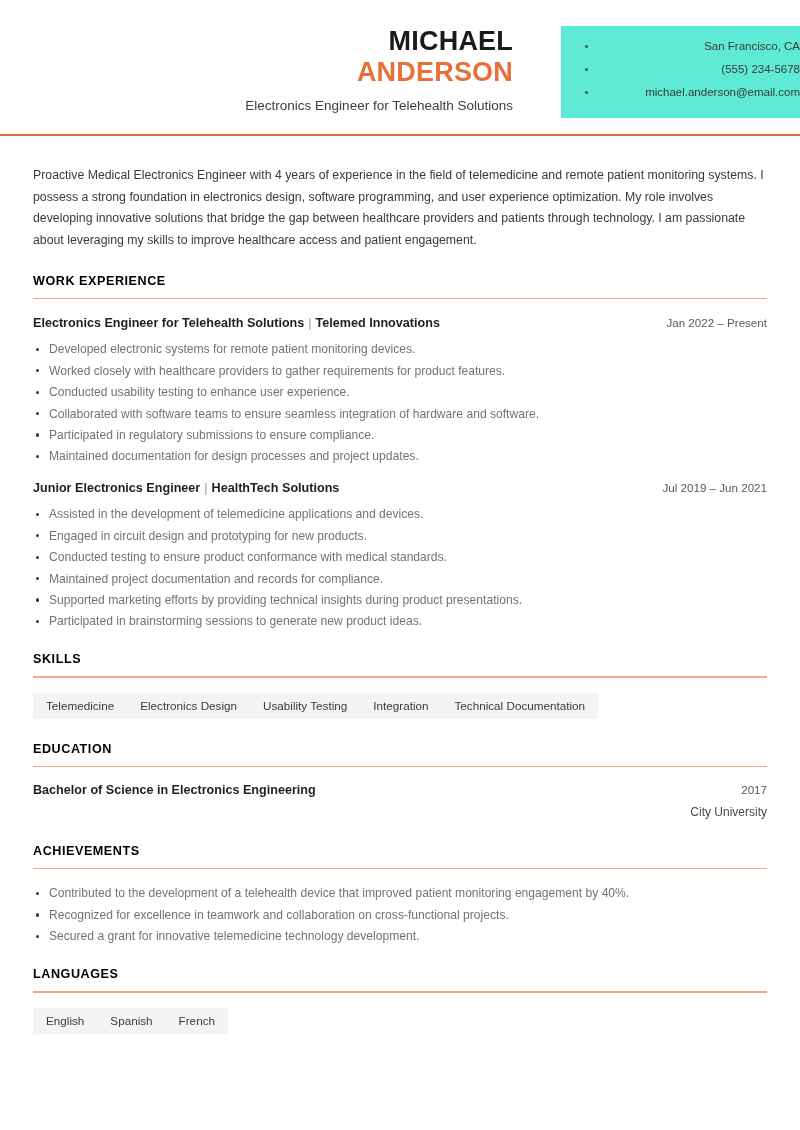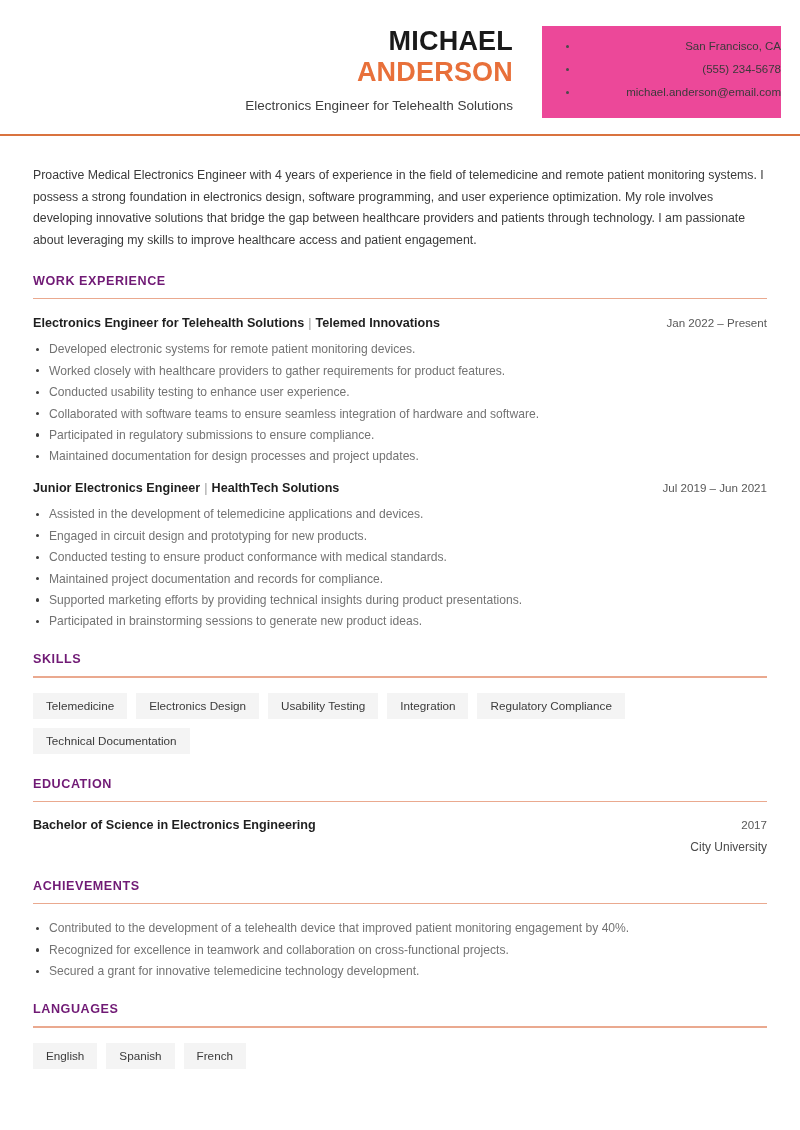--- a/index.html
+++ b/index.html
@@ -57,25 +57,25 @@
     margin: 0;
   }
   .job-tagline {
     margin-top: 9px;
     font-size: 13.5px;
     color: #3d3d3d;
     line-height: 18px;
   }
   .contact-box {
     position: absolute;
-    left: 542px;
+    left: 561px;
     top: 26px;
     width: 239px;
     height: 92px;
-    background: #ec4899;
+    background: #5eead4;
     box-sizing: border-box;
     padding: 13px 0 0 24px;
   }
   .contact-item {
     position: relative;
     font-size: 11.5px;
     color: #3a3a3a;
     line-height: 15px;
     padding-left: 11px;
     margin-bottom: 8px;
@@ -114,21 +114,21 @@
   }
 
   
   .section {
     margin-top: 22px;
   }
   .section-title {
     font-size: 12.6px;
     font-weight: bold;
     letter-spacing: 0.55px;
-    color: #701a75;
+    color: #000000;
     text-transform: uppercase;
     margin: 0;
     line-height: 16px;
   }
   .section-rule {
     margin-top: 9px;
     height: 1.4px;
     background: #eaa98f;
     width: 100%;
   }
@@ -191,21 +191,20 @@
     height: 3.2px;
     border-radius: 50%;
     background: #3a3a3a;
   }
 
   
   .chips {
     display: flex;
     flex-wrap: wrap;
     margin-top: 15px;
-    gap: 9px;
   }
   .chip {
     background: #f4f4f4;
     font-size: 11.7px;
     color: #3a3a3a;
     padding: 6px 13px;
     line-height: 14px;
     white-space: nowrap;
   }
 
@@ -276,21 +275,20 @@
     </div>
 
     <div class="section section-skills">
       <div class="section-title">SKILLS</div>
       <div class="section-rule"></div>
       <div class="chips">
         <span class="chip">Telemedicine</span>
         <span class="chip">Electronics Design</span>
         <span class="chip">Usability Testing</span>
         <span class="chip">Integration</span>
-        <span class="chip">Regulatory Compliance</span>
         <span class="chip">Technical Documentation</span>
       </div>
     </div>
 
     <div class="section section-edu">
       <div class="section-title">EDUCATION</div>
       <div class="section-rule"></div>
       <div class="entry">
         <div class="entry-head">
           <div class="entry-title">Bachelor of Science in Electronics Engineering</div>

